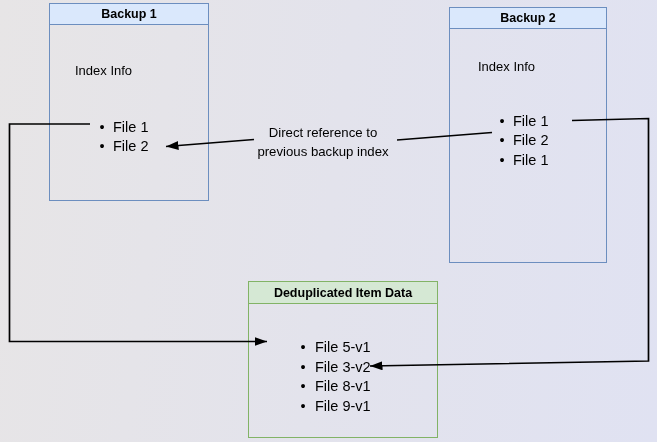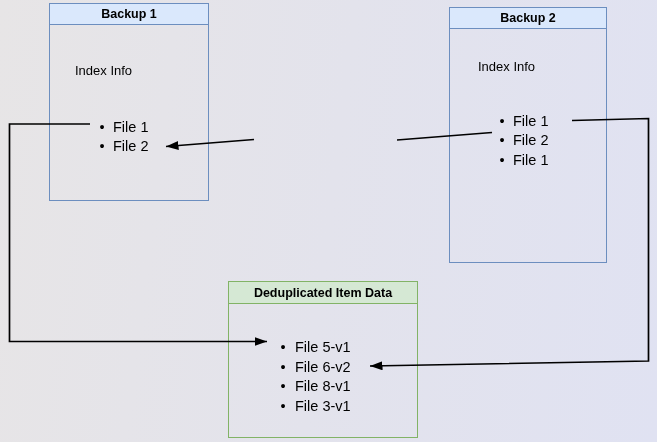--- a/index.html
+++ b/index.html
@@ -6,21 +6,21 @@
   .stage{
     position:relative;
     width:657px;height:442px;
     background:linear-gradient(97deg,#e7e5e6 0%,#e3e3ec 50%,#e0e2f2 100%);
     font-family:"Liberation Sans",sans-serif;
     color:#000;
     overflow:hidden;
   }
   .box{position:absolute;border:1px solid;box-sizing:border-box;}
   .box.blue{border-color:#6c8ebf;}
-  .box.green{border-color:#82b366;}
+  .box.green{border-color:#82b366;margin-left:20px;}
   .hdr{
     position:absolute;left:0;right:0;top:0;
     border-bottom:1px solid;
     display:flex;align-items:center;justify-content:center;
     font-weight:bold;
   }
   .hdr.blue{background:#dae8fc;border-color:#6c8ebf;height:20px;font-size:12.5px;}
   .hdr.green{background:#d5e8d4;border-color:#82b366;height:21px;font-size:12.5px;}
   .idx{position:absolute;font-size:13px;line-height:18px;}
   .list{position:absolute;font-size:14.5px;}
@@ -86,33 +86,37 @@
     <div class="hdr green">
       <span>Deduplicated Item Data</span>
     </div>
     <div class="list" style="left:42px;top:55px;">
       <div class="row tall">
         <span class="dot g">•</span>
         <span class="txt">File 5-v1</span>
       </div>
       <div class="row tall">
         <span class="dot g">•</span>
-        <span class="txt">File 6-v2</span>
+        <span class="txt">File 3-v2</span>
       </div>
       <div class="row tall">
         <span class="dot g">•</span>
         <span class="txt">File 8-v1</span>
       </div>
       <div class="row tall">
         <span class="dot g">•</span>
-        <span class="txt">File 3-v1</span>
+        <span class="txt">File 9-v1</span>
       </div>
     </div>
   </div>
 
+  <div class="note">
+    <div>Direct reference to</div>
+    <div>previous backup index</div>
+  </div>
 
   <svg class="arrows" viewBox="0 0 657 442" xmlns="http://www.w3.org/2000/svg">
     <defs>
       <marker id="ah" markerUnits="userSpaceOnUse" markerWidth="14" markerHeight="10" refX="12.5" refY="4.5" orient="auto">
         <path d="M0,0 L12.5,4.5 L0,9 Z" style="fill:#000;stroke:none;"></path>
       </marker>
     </defs>
 
     <path d="M90,124 L9.5,124 L9.5,341.5 L267,341.5" marker-end="url(#ah)"></path>
 

